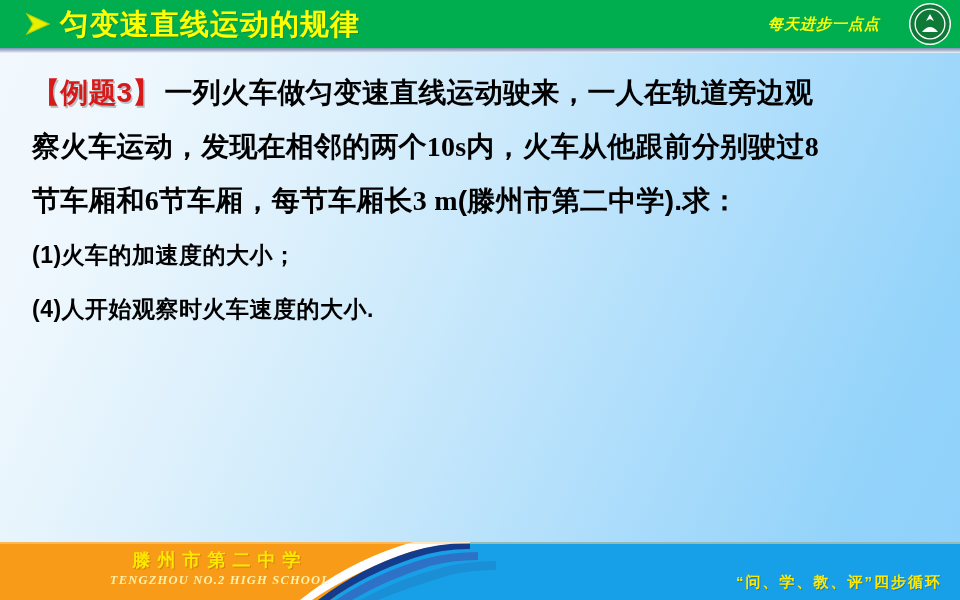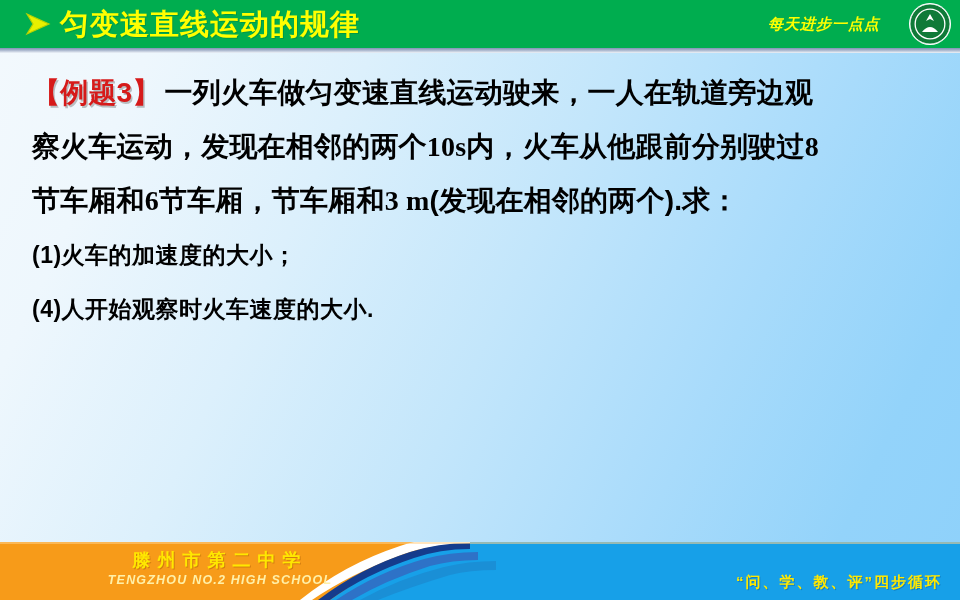--- a/index.html
+++ b/index.html
@@ -156,21 +156,21 @@
   .footer-school-cn {
     font-size: 18px;
     font-weight: bold;
     color: #ffe800;
     letter-spacing: 7px;
     line-height: 24px;
     text-shadow: 1px 1px 0 rgba(140,70,0,0.35);
     white-space: nowrap;
   }
   .footer-school-en {
-    font-family: Liberation Sans, sans-serif;
+    font-family: Liberation Serif, serif;
     font-size: 12.5px;
     font-weight: bold;
     font-style: italic;
     color: #fff0a8;
     letter-spacing: 1.2px;
     line-height: 16px;
     white-space: nowrap;
   }
   .footer-motto {
     position: absolute;
@@ -217,21 +217,21 @@
 
     <div class="tline">
       <span class="tag-example">【例题3】</span><span>一列火车做匀变速直线运动驶来，一人在轨道旁边观</span>
     </div>
 
     <div class="tline">
       <span>察火车运动，发现在相邻的两个</span><span class="serif">10s</span><span>内，火车从他跟前分别驶过</span><span class="serif">8</span>
     </div>
 
     <div class="tline">
-      <span>节车厢和</span><span class="serif">6</span><span>节车厢，节车厢和</span><span class="serif">3 m</span><span>(发现在相邻的两个).求：</span>
+      <span>节车厢和</span><span class="serif">6</span><span>节车厢，每节车厢长</span><span class="serif">3 m</span><span>(滕州市第二中学).求：</span>
     </div>
 
     <div class="tline p-item">(1)火车的加速度的大小；</div>
     <div class="tline p-item">(4)人开始观察时火车速度的大小.</div>
 
   </div>
 
   <div class="footer">
     <svg class="footer-svg" viewBox="0 0 960 58" preserveAspectRatio="none">
       <rect x="0" y="0" width="960" height="58" fill="#f79b19"></rect>

